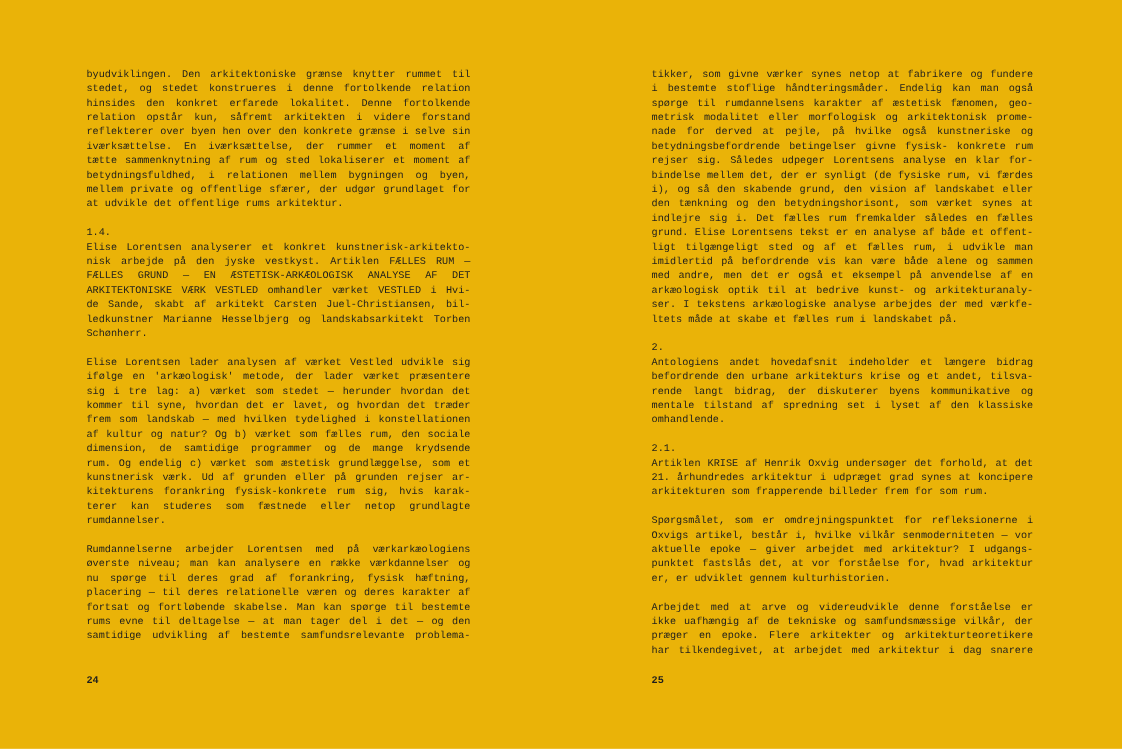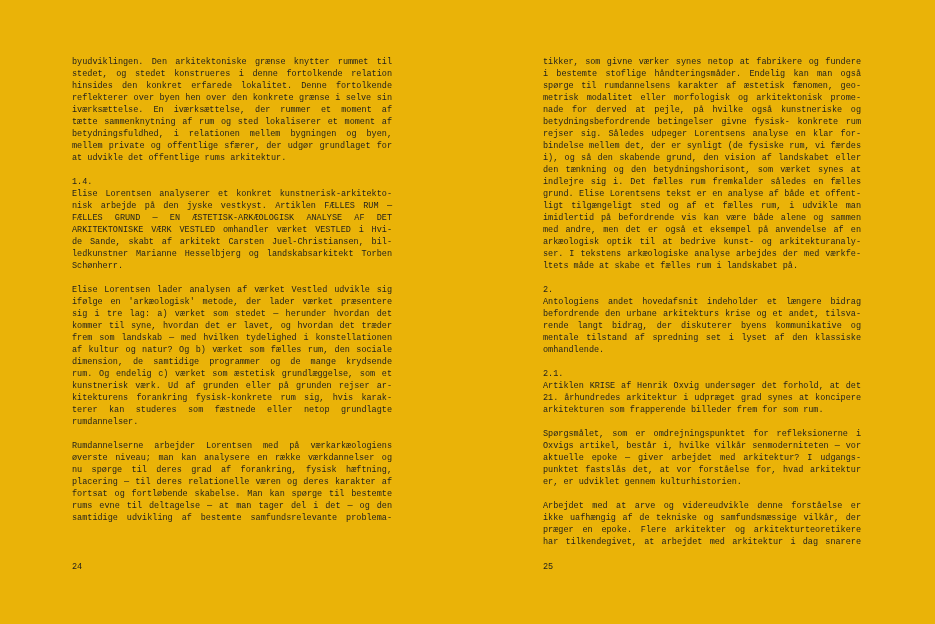--- a/index.html
+++ b/index.html
@@ -40,34 +40,36 @@
   .line.unjust {
     text-align-last: left;
     -moz-text-align-last: left;
   }
   .page-number {
     position: absolute;
     top: 561px;
     font-size: 8.5px;
     line-height: 12px;
     color: #1e1e1e;
+    font-weight: bold;
   }
   .page-number.left  { left: 72px;  width: 320px; text-align: left; }
   .page-number.right { left: 543px; width: 318px; text-align: left; }
 </style>
 </head>
 <body>
 
 <div class="spread">
 
   <div class="page-col left">
       <div class="block">
         <div class="line">byudviklingen. Den arkitektoniske grænse knytter rummet til</div>
         <div class="line">stedet, og stedet konstrueres i denne fortolkende relation</div>
         <div class="line">hinsides den konkret erfarede lokalitet. Denne fortolkende</div>
+        <div class="line">relation opstår kun, såfremt arkitekten i videre forstand</div>
         <div class="line">reflekterer over byen hen over den konkrete grænse i selve sin</div>
         <div class="line">iværksættelse. En iværksættelse, der rummer et moment af</div>
         <div class="line">tætte sammenknytning af rum og sted lokaliserer et moment af</div>
         <div class="line">betydningsfuldhed, i relationen mellem bygningen og byen,</div>
         <div class="line">mellem private og offentlige sfærer, der udgør grundlaget for</div>
         <div class="line unjust">at udvikle det offentlige rums arkitektur.</div>
       </div>
       <div class="block gap">
         <div class="line unjust">1.4.</div>
       </div>

